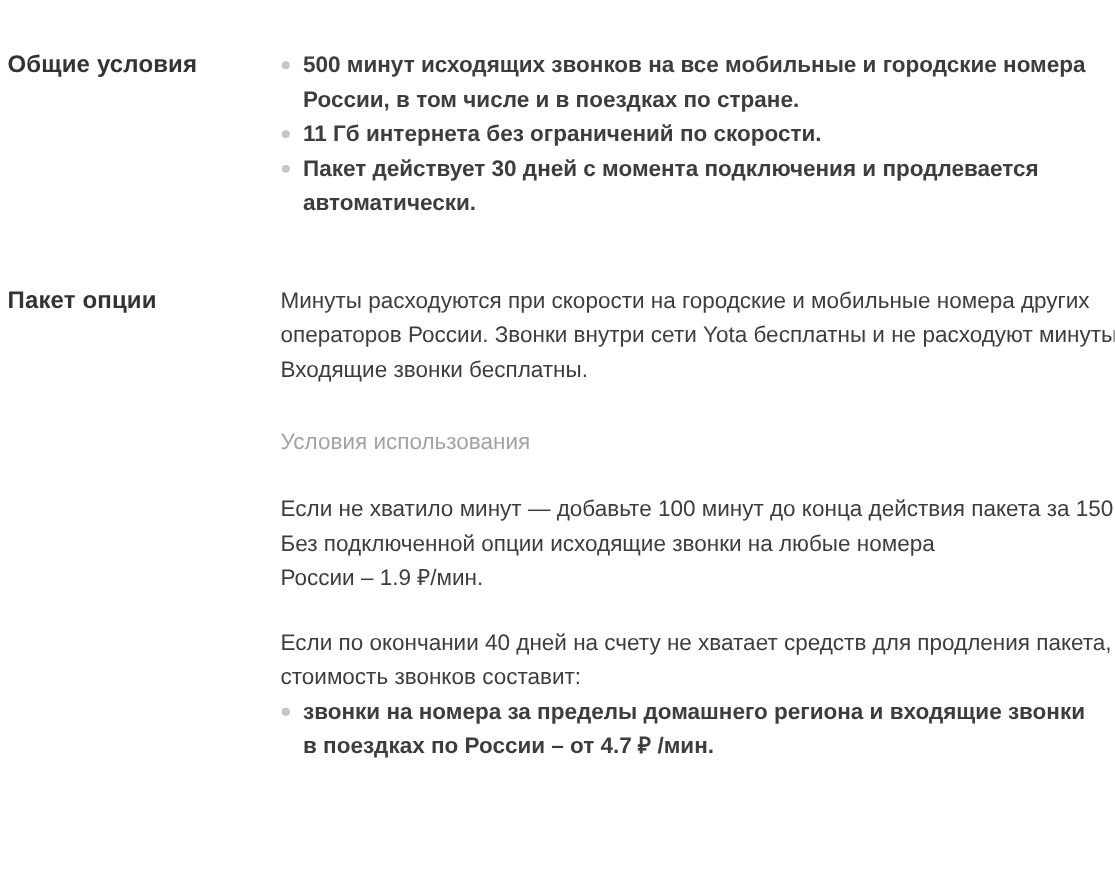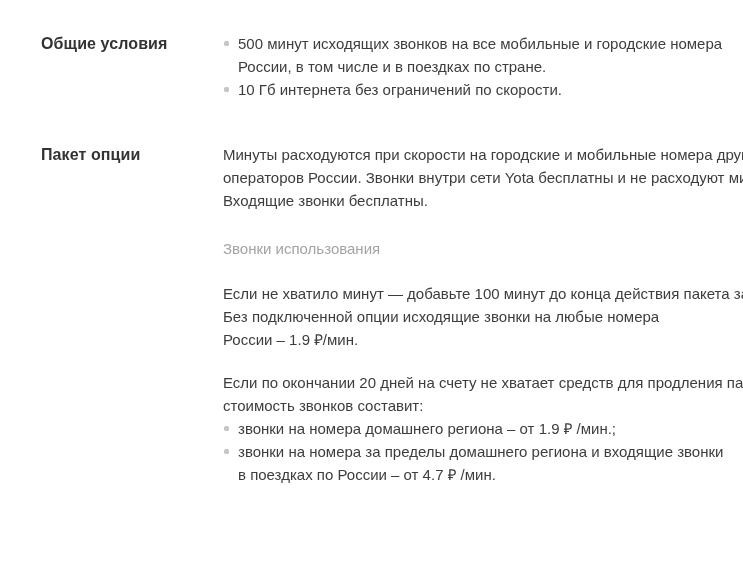--- a/index.html
+++ b/index.html
@@ -11,21 +11,20 @@
     width: 743px;
     height: 586px;
     overflow: hidden;
     font-family: "Liberation Sans", sans-serif;
     font-size: 15px;
     line-height: 23px;
     color: #3d3d3d;
   }
   .page {
     padding: 32px 0 0 5px;
-    margin-left: 36px;
   }
   .section {
     display: flex;
     align-items: flex-start;
   }
   .section + .section {
     margin-top: 42px;
   }
   .label-col {
     flex: 0 0 182px;
@@ -38,20 +37,21 @@
   .content-col {
     width: 552px;
   }
   .pre {
     white-space: pre;
   }
   ul.plain-list {
     list-style: none;
     margin: 0;
     padding: 0;
+    font-weight: bold;
   }
   ul.plain-list li {
     position: relative;
     padding-left: 15px;
   }
   .bullet-dot {
     position: absolute;
     left: 1px;
     top: 9px;
     width: 5px;
@@ -80,47 +80,51 @@
     <div class="label-col">Общие условия</div>
     <div class="content-col">
       <ul class="plain-list">
         <li>
           <span class="bullet-dot"></span>
           <span class="pre">500 минут исходящих звонков на все мобильные и городские номера
 России, в том числе и в поездках по стране.</span>
         </li>
         <li>
           <span class="bullet-dot"></span>
-          <span class="pre">10 Гб интернета без ограничений по скорости.</span>
+          <span class="pre">11 Гб интернета без ограничений по скорости.</span>
+        </li>
+        <li>
+          <span class="bullet-dot"></span>
+          <span class="pre">Пакет действует 30 дней с момента подключения и продлевается
+автоматически.</span>
         </li>
       </ul>
     </div>
   </div>
 
   <div class="section">
     <div class="label-col">Пакет опции</div>
     <div class="content-col">
 
       <div class="pre">Минуты расходуются при скорости на городские и мобильные номера других
 операторов России. Звонки внутри сети Yota бесплатны и не расходуют минуты.
 Входящие звонки бесплатны.</div>
 
-      <div class="subheading pre">Звонки использования</div>
+      <div class="subheading pre">Условия использования</div>
 
       <div class="para-add pre">Если не хватило минут — добавьте 100 минут до конца действия пакета за 150 ₽.
 Без подключенной опции исходящие звонки на любые номера
 России – 1.9 ₽/мин.</div>
 
-      <div class="para-renewal pre">Если по окончании 20 дней на счету не хватает средств для продления пакета,
+      <div class="para-renewal pre">Если по окончании 40 дней на счету не хватает средств для продления пакета,
 стоимость звонков составит:</div>
 
       <ul class="plain-list">
         <li>
           <span class="bullet-dot"></span>
-          <span class="pre">звонки на номера домашнего региона – от 1.9 ₽ /мин.;</span>
         </li>
         <li>
           <span class="bullet-dot"></span>
           <span class="pre">звонки на номера за пределы домашнего региона и входящие звонки
 в поездках по России – от 4.7 ₽ /мин.</span>
         </li>
       </ul>
 
     </div>
   </div>

